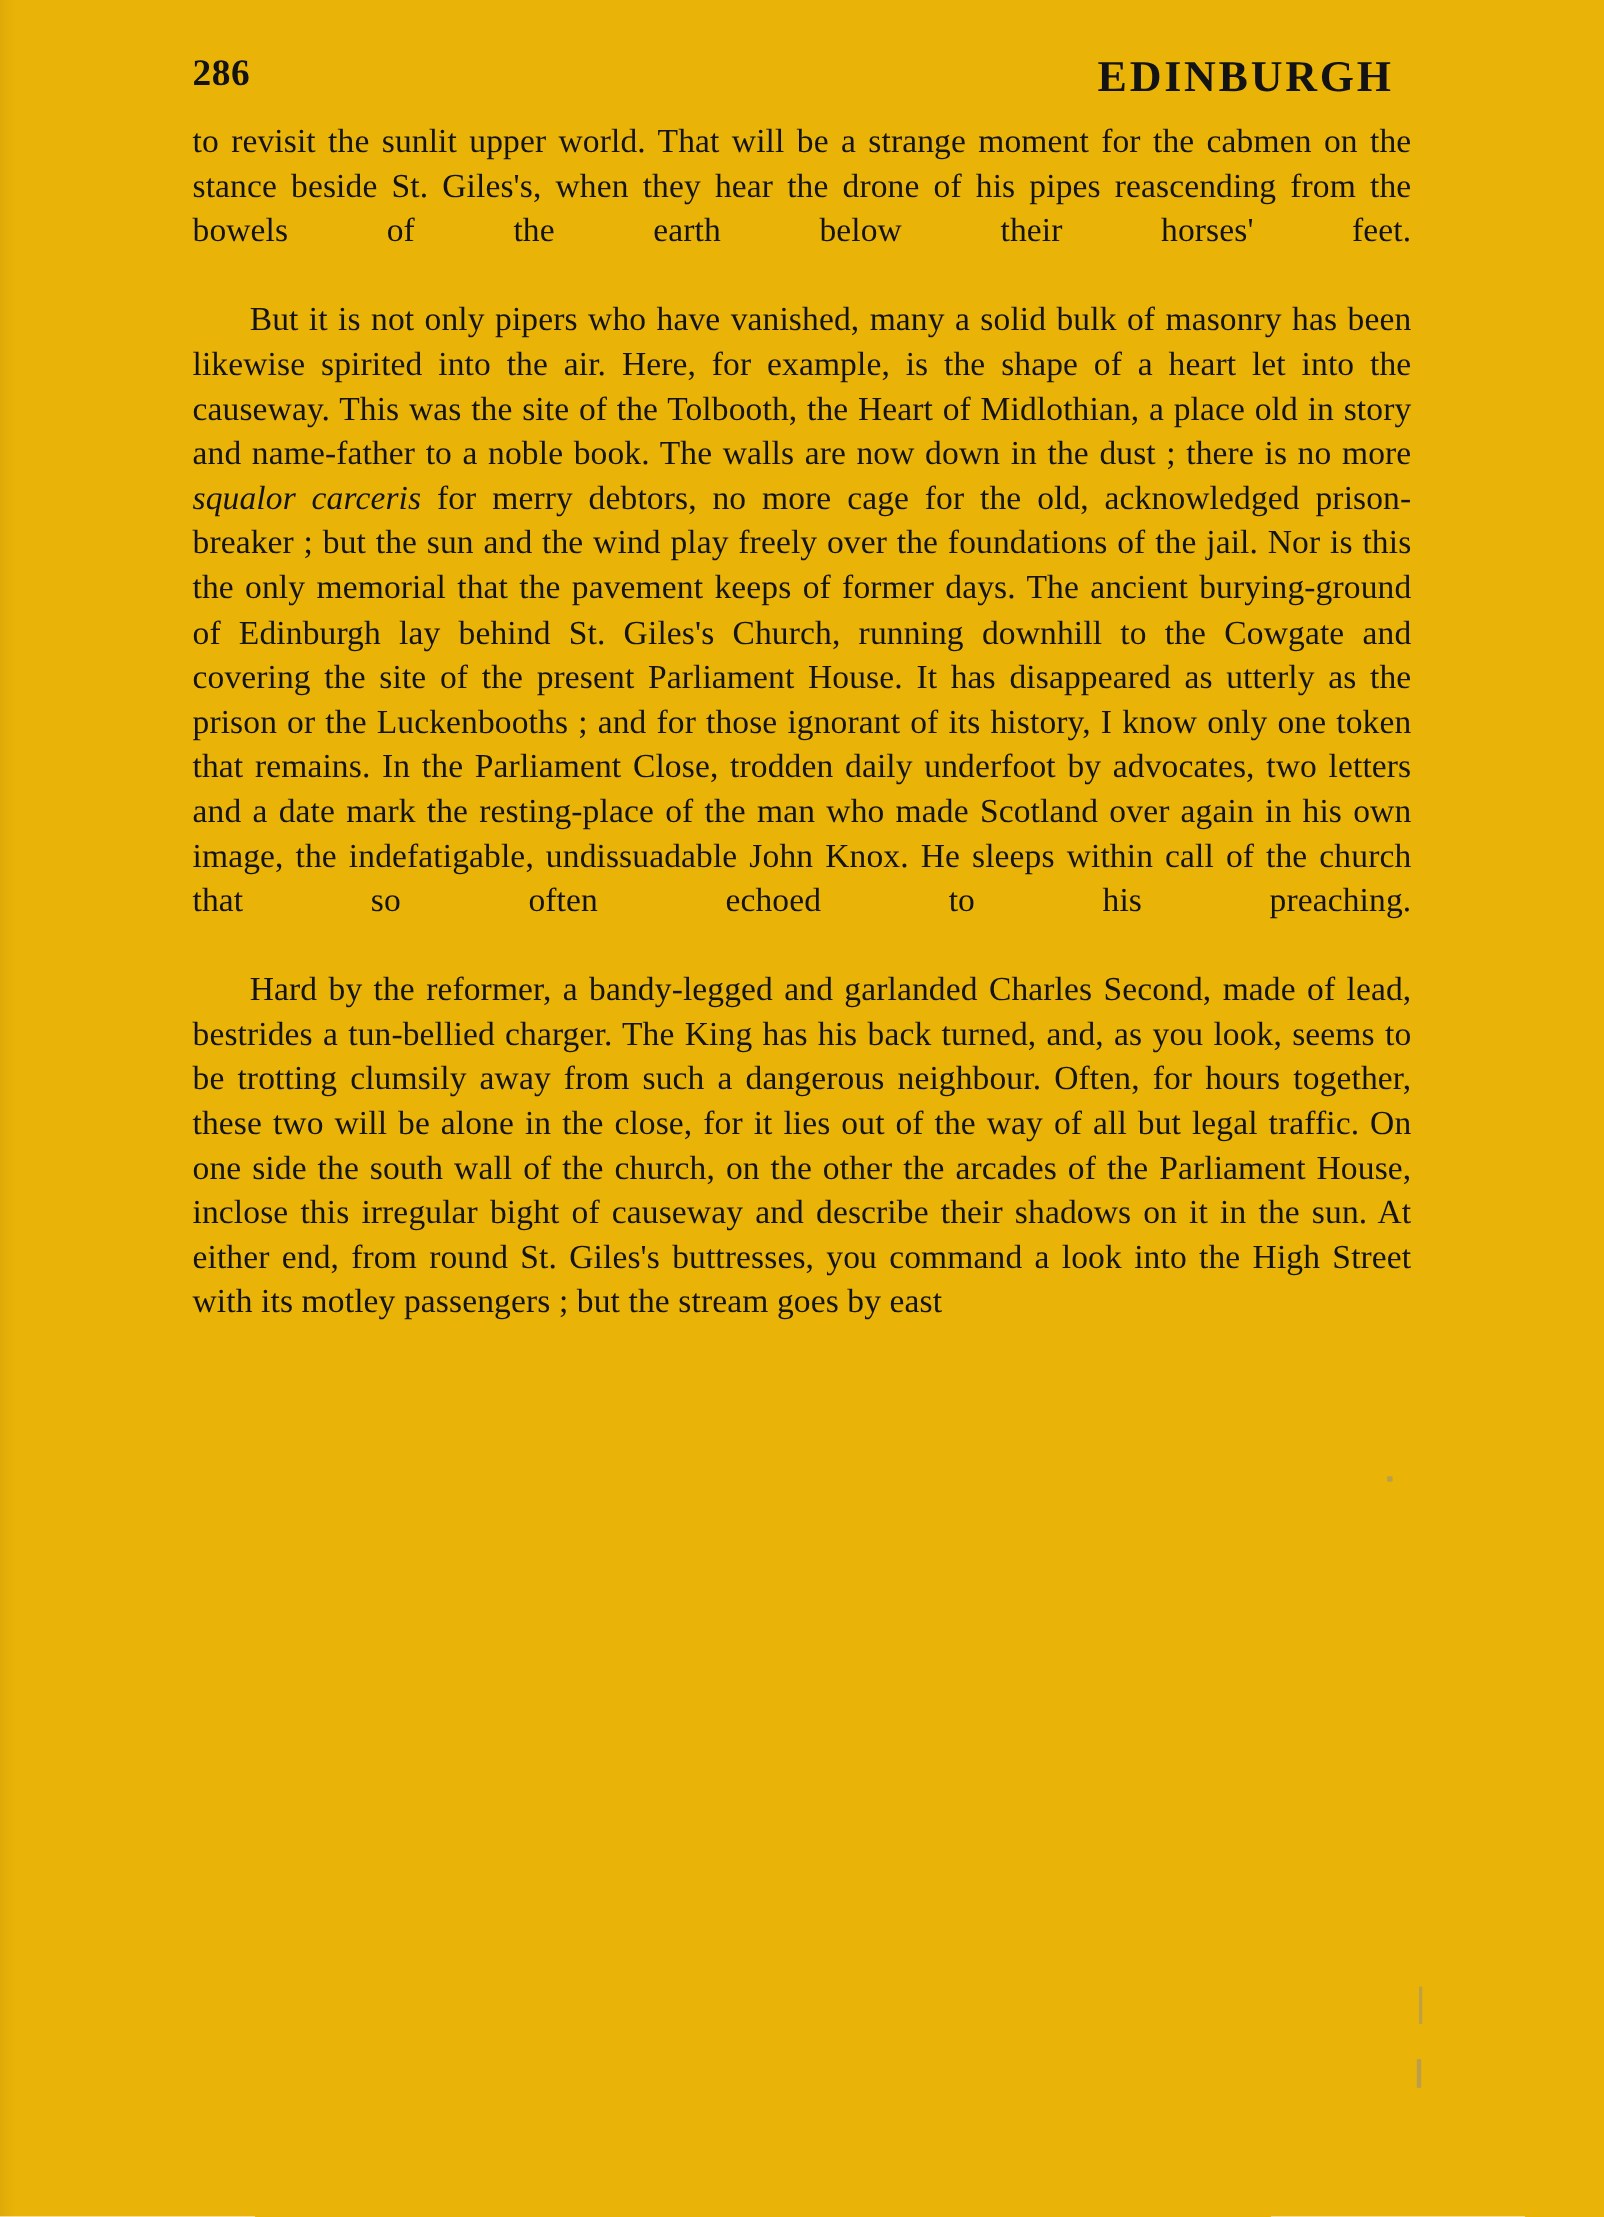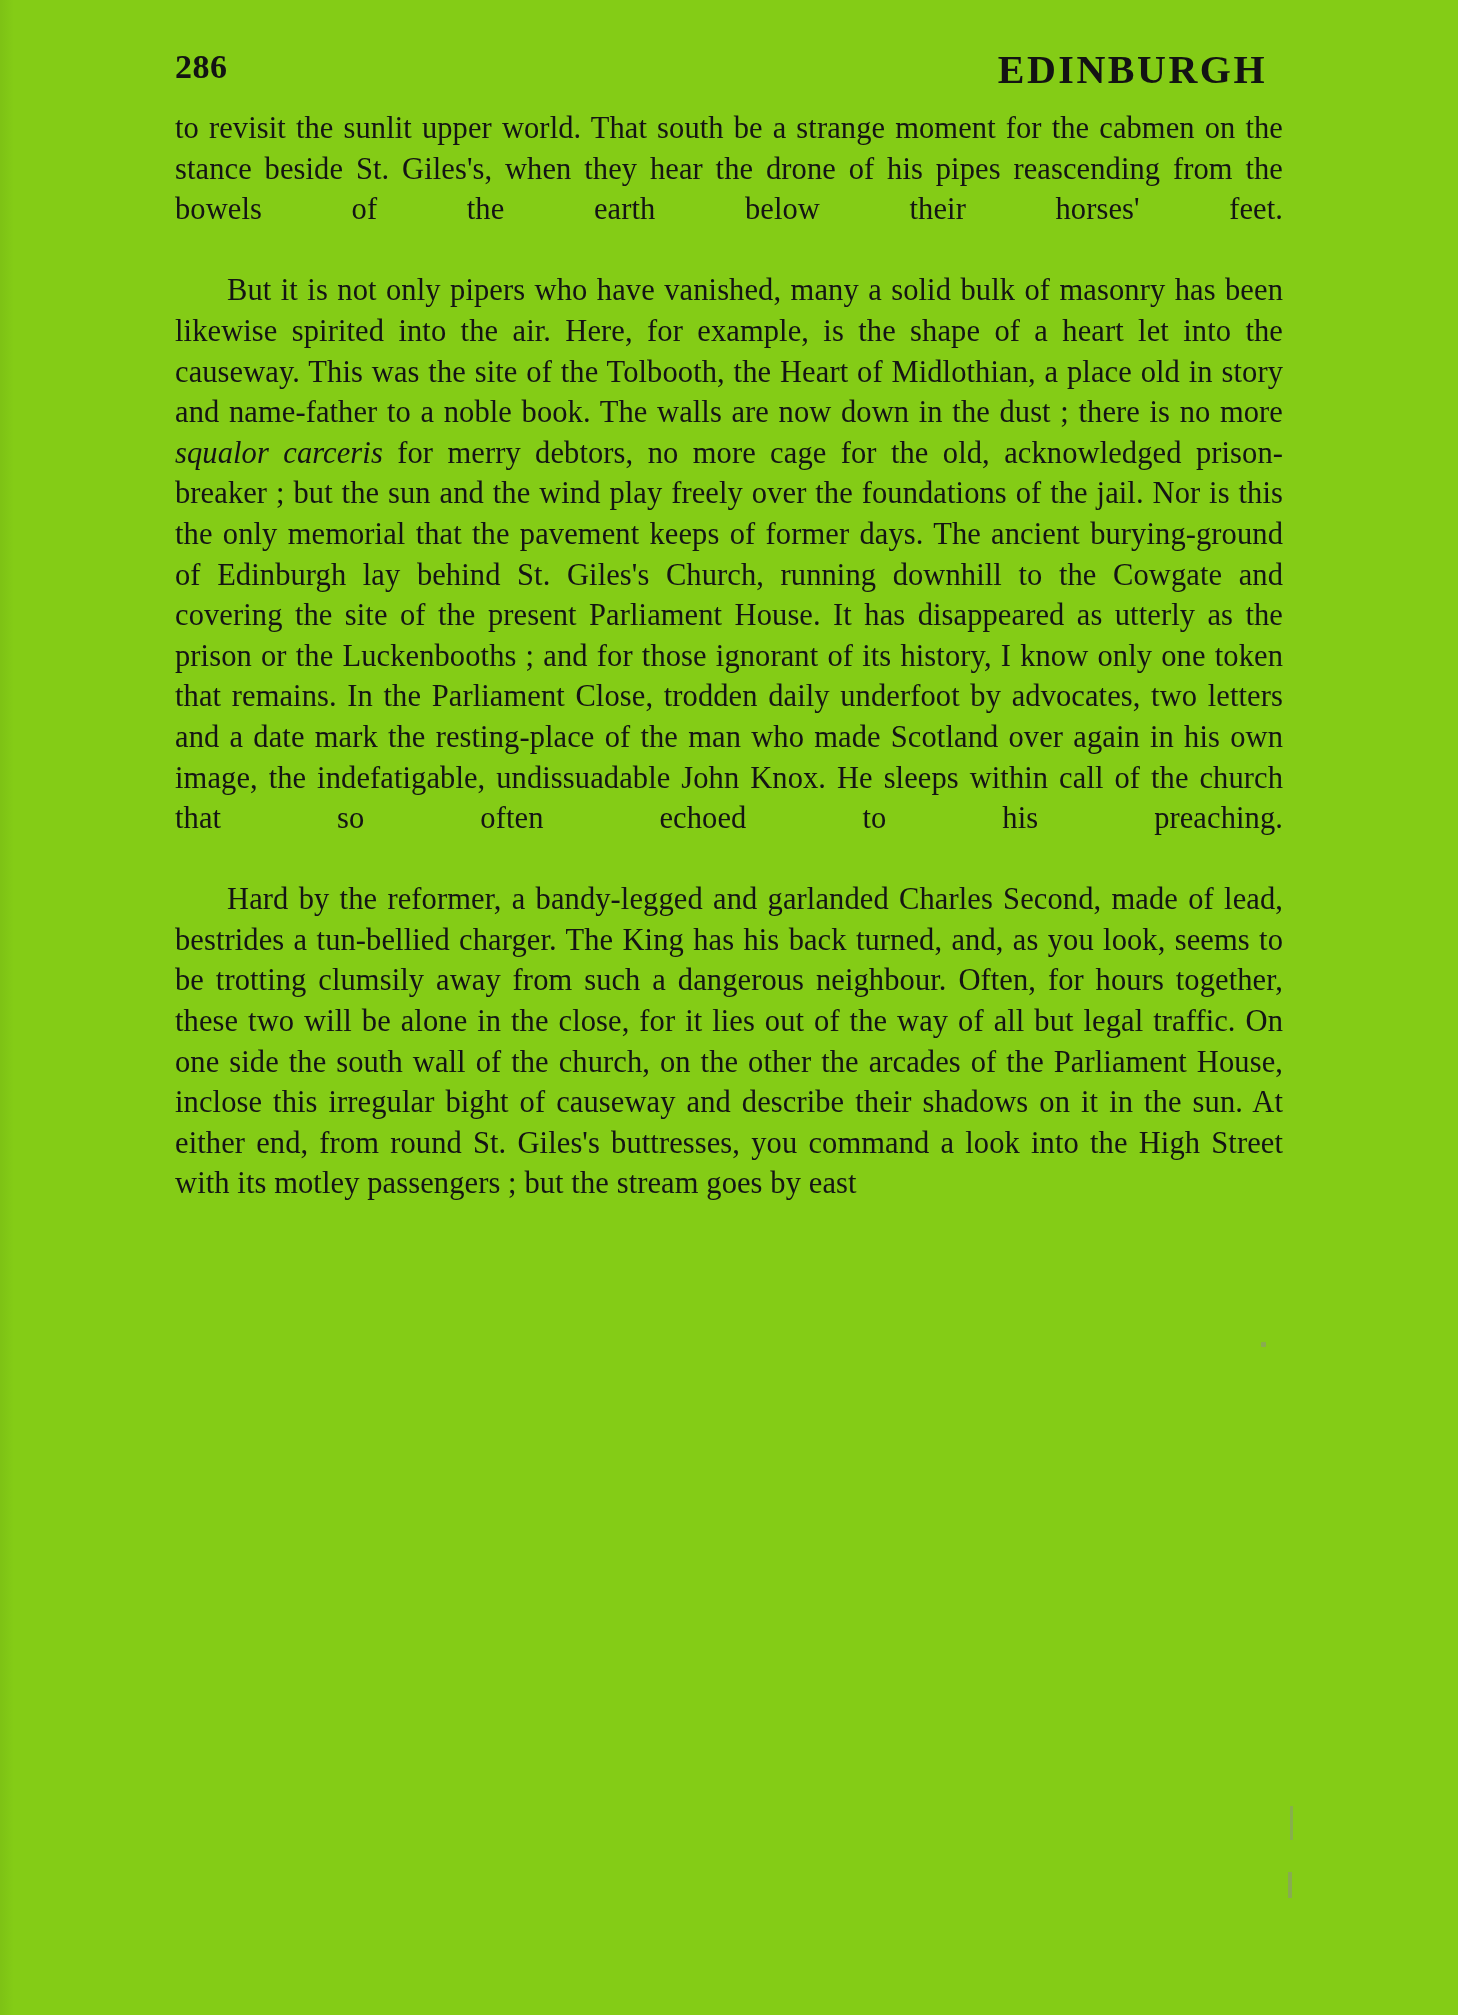--- a/index.html
+++ b/index.html
@@ -11,21 +11,21 @@
     width: 1458px;
     height: 2015px;
     position: relative;
     font-family: "Liberation Serif", serif;
     color: #1a1a1a;
     overflow: hidden;
   }
   .page {
     position: absolute;
     inset: 0;
-    background: #84cc16;
+    background: #eab308;
     padding-left: 41px;
   }
   .header {
     position: absolute;
     top: 48px;
     left: 175px;
     right: 175px;
     height: 52px;
   }
   .folio {
@@ -126,21 +126,21 @@
 <div class="page">
 
   <div class="edge-shadow"></div>
 
   <div class="header">
     <div class="folio">286</div>
     <div class="running-head">EDINBURGH</div>
   </div>
 
   <div class="body-text">
-    <p>to revisit the sunlit upper world.  That south be a strange moment for the cabmen on the stance beside St. Giles's, when they hear the drone of his pipes reascending from the bowels of the earth below their horses' feet.</p>
+    <p>to revisit the sunlit upper world.  That will be a strange moment for the cabmen on the stance beside St. Giles's, when they hear the drone of his pipes reascending from the bowels of the earth below their horses' feet.</p>
     <p class="indent"><span>But it is not only pipers who have vanished, many a solid bulk of masonry has been likewise spirited into the air.  Here, for example, is the shape of a heart let into the causeway.  This was the site of the Tolbooth, the Heart of Midlothian, a place old in story and name-father to a noble book.  The walls are now down in the dust ; there is no more </span><em>squalor carceris</em><span> for merry debtors, no more cage for the old, acknowledged prison-breaker ; but the sun and the wind play freely over the foundations of the jail.  Nor is this the only memorial that the pavement keeps of former days.  The ancient burying-ground of Edinburgh lay behind St. Giles's Church, running downhill to the Cowgate and covering the site of the present Parliament House.  It has disappeared as utterly as the prison or the Luckenbooths ; and for those ignorant of its history, I know only one token that remains.  In the Parliament Close, trodden daily underfoot by advocates, two letters and a date mark the resting-place of the man who made Scotland over again in his own image, the indefatigable, undissuadable John Knox.  He sleeps within call of the church that so often echoed to his preaching.</span></p>
     <p class="indent last">Hard by the reformer, a bandy-legged and garlanded Charles Second, made of lead, bestrides a tun-bellied charger.  The King has his back turned, and, as you look, seems to be trotting clumsily away from such a dangerous neighbour.  Often, for hours together, these two will be alone in the close, for it lies out of the way of all but legal traffic.  On one side the south wall of the church, on the other the arcades of the Parliament House, inclose this irregular bight of causeway and describe their shadows on it in the sun.  At either end, from round St. Giles's buttresses, you command a look into the High Street with its motley passengers ; but the stream goes by east</p>
   </div>
 
   <div class="artifact dot"></div>
   <div class="artifact tick1"></div>
   <div class="artifact tick2"></div>
 
 </div>
 

